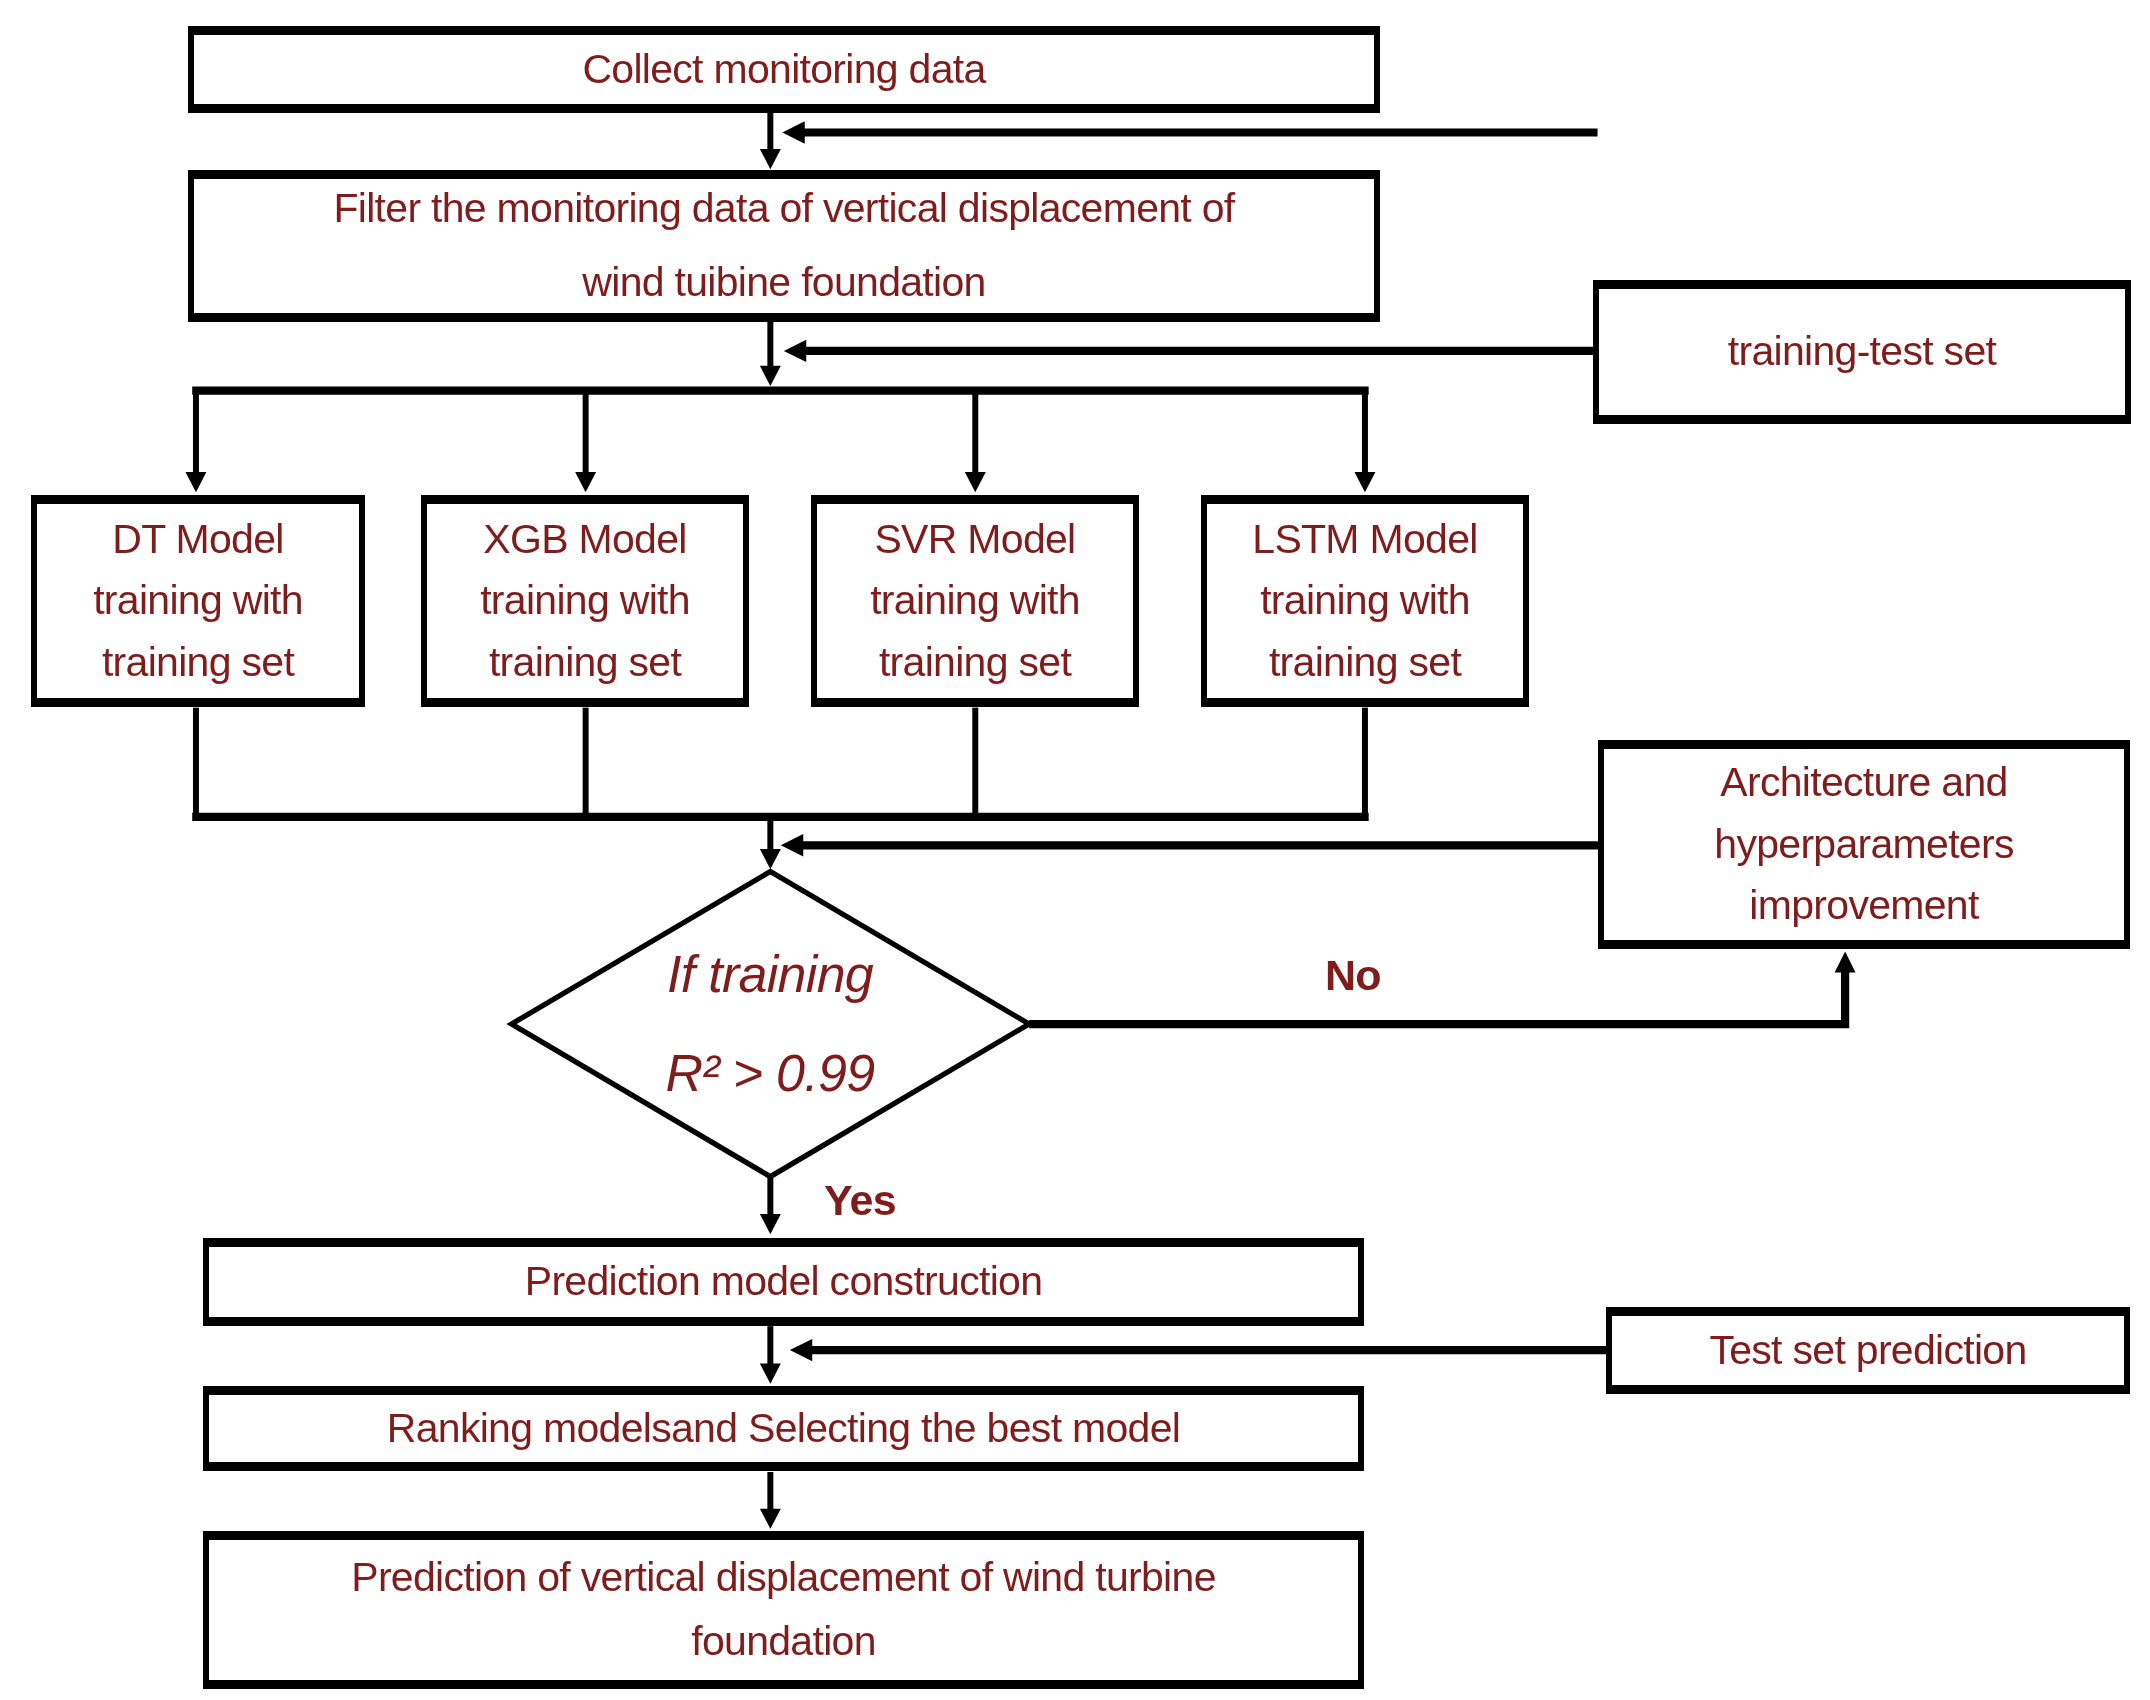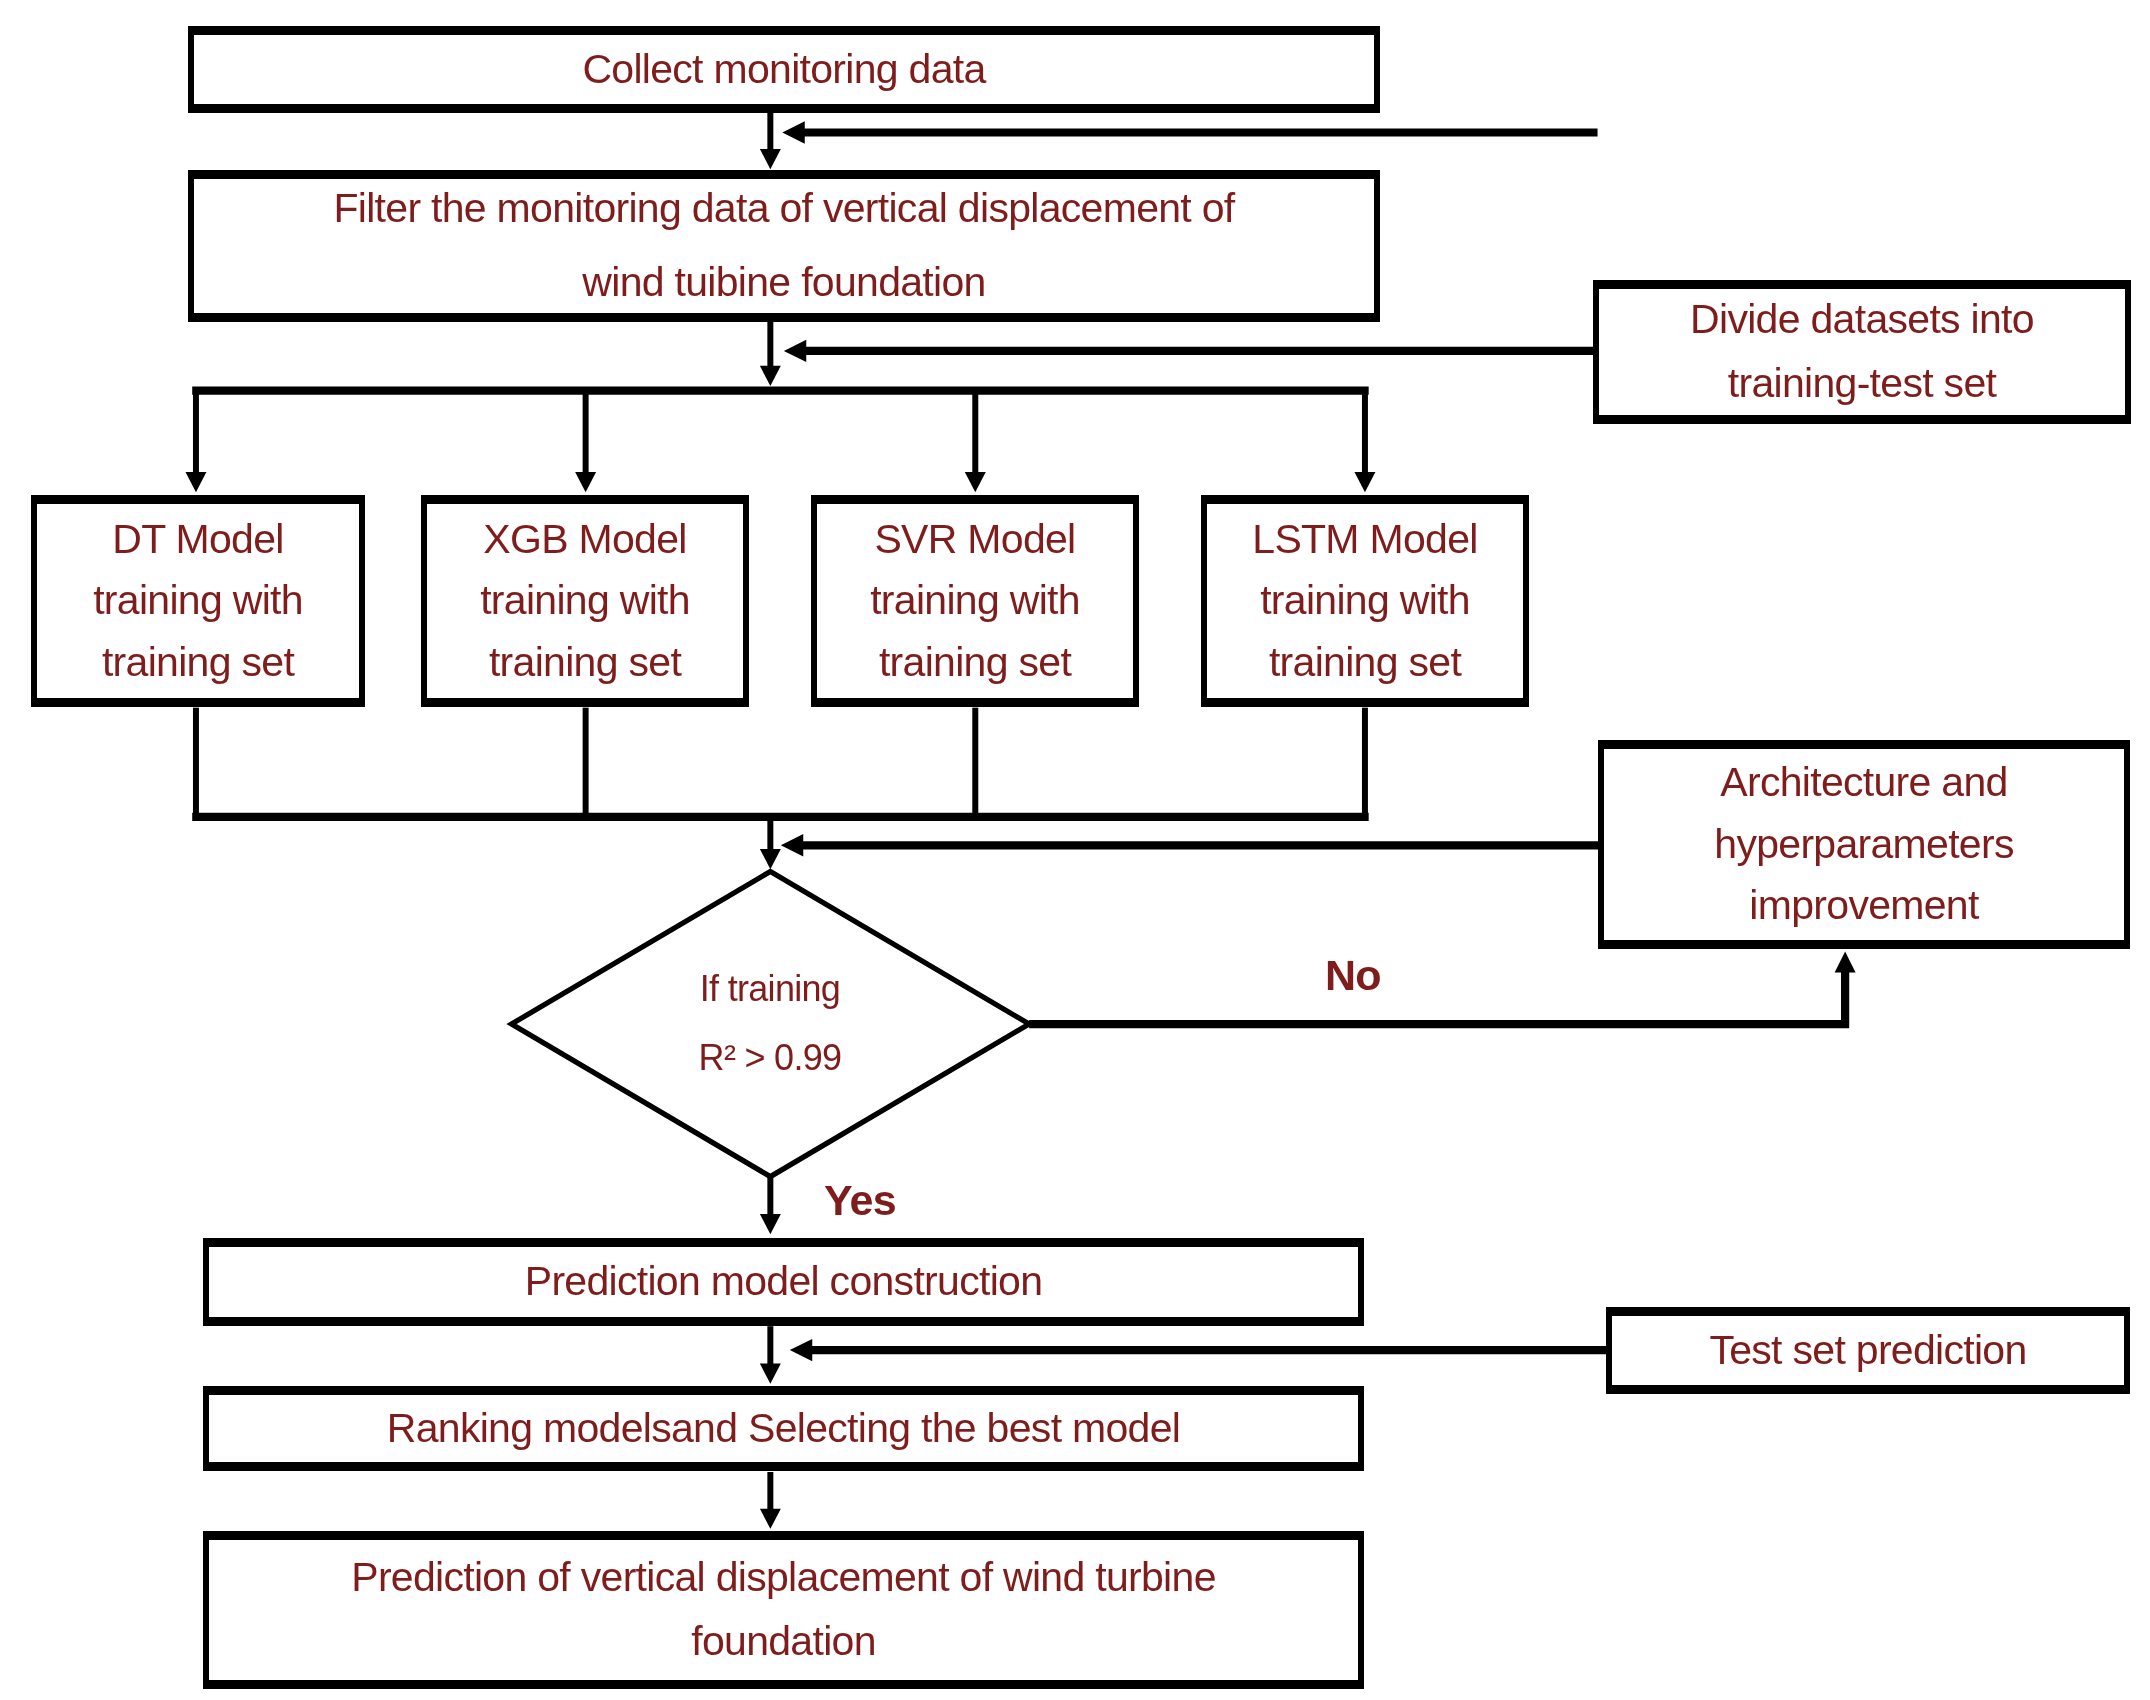--- a/index.html
+++ b/index.html
@@ -8,21 +8,21 @@
   .connectors{position:absolute;left:0;top:0;z-index:1;}
   .box{position:absolute;background:#ffffff;border:6px solid #000;border-top-width:9px;border-bottom-width:9px;
        box-sizing:border-box;display:flex;flex-direction:column;align-items:center;justify-content:center;
        text-align:center;z-index:2;font-size:41px;letter-spacing:-0.7px;line-height:1.2;}
   .box span{display:block;white-space:nowrap;}
   .lh-wide span{line-height:1.8;}
   .lh-mid span{line-height:1.55;}
   .lh-three span{line-height:1.5;}
   .diamond-text{position:absolute;left:598px;top:941px;width:344px;height:165px;z-index:3;
        display:flex;flex-direction:column;align-items:center;justify-content:center;text-align:center;
-       font-size:36px;letter-spacing:-0.7px;}
+       font-size:52px;letter-spacing:-0.7px;font-style:italic;}
   .diamond-text span{line-height:1.9;}
   .edge-label{position:absolute;z-index:3;font-size:43px;letter-spacing:-0.7px;font-weight:bold;}
   .yes-label{left:824px;top:1176px;}
   .no-label{left:1325px;top:951px;}
 </style>
 </head>
 <body>
 
 <div class="canvas">
 
@@ -123,21 +123,20 @@
     <span>Ranking modelsand Selecting the best model</span>
   </div>
 
   <div class="box lh-mid" style="left:203px;top:1531px;width:1161px;height:158px;">
     <span>Prediction of vertical displacement of wind turbine</span>
     <span>foundation</span>
   </div>
 
 
   <div class="box lh-mid" style="left:1593px;top:280px;width:538px;height:144px;">
-    <span>Divide datasets into</span>
     <span>training-test set</span>
   </div>
 
   <div class="box lh-three" style="left:1598px;top:740px;width:532px;height:209px;">
     <span>Architecture and</span>
     <span>hyperparameters</span>
     <span>improvement</span>
   </div>
 
   <div class="box" style="left:1606px;top:1307px;width:524px;height:87px;">

